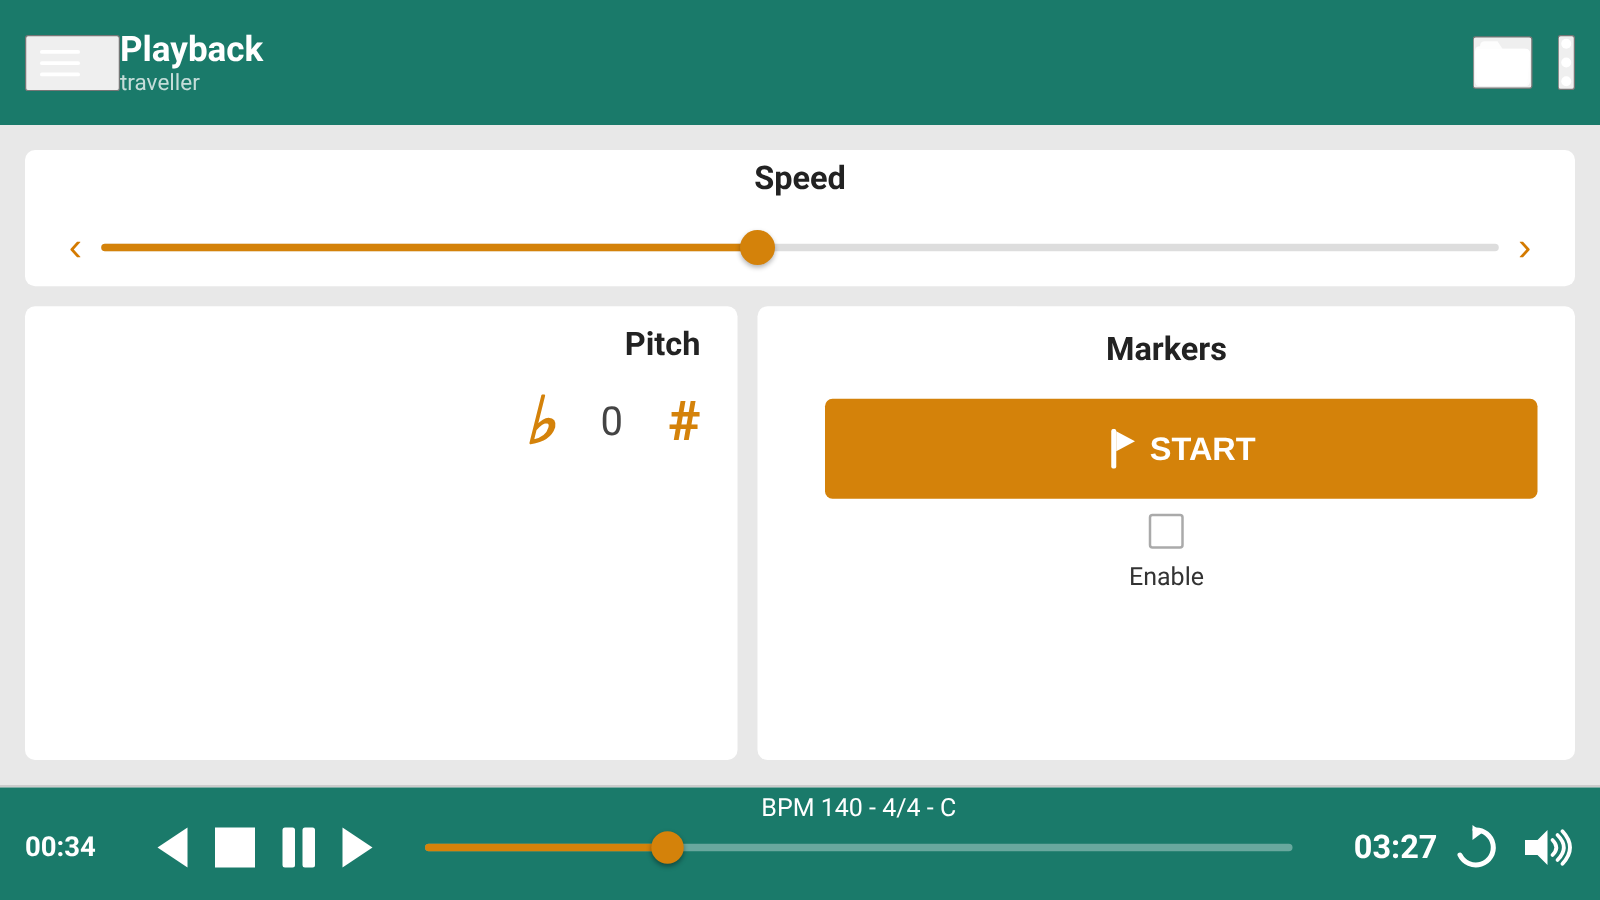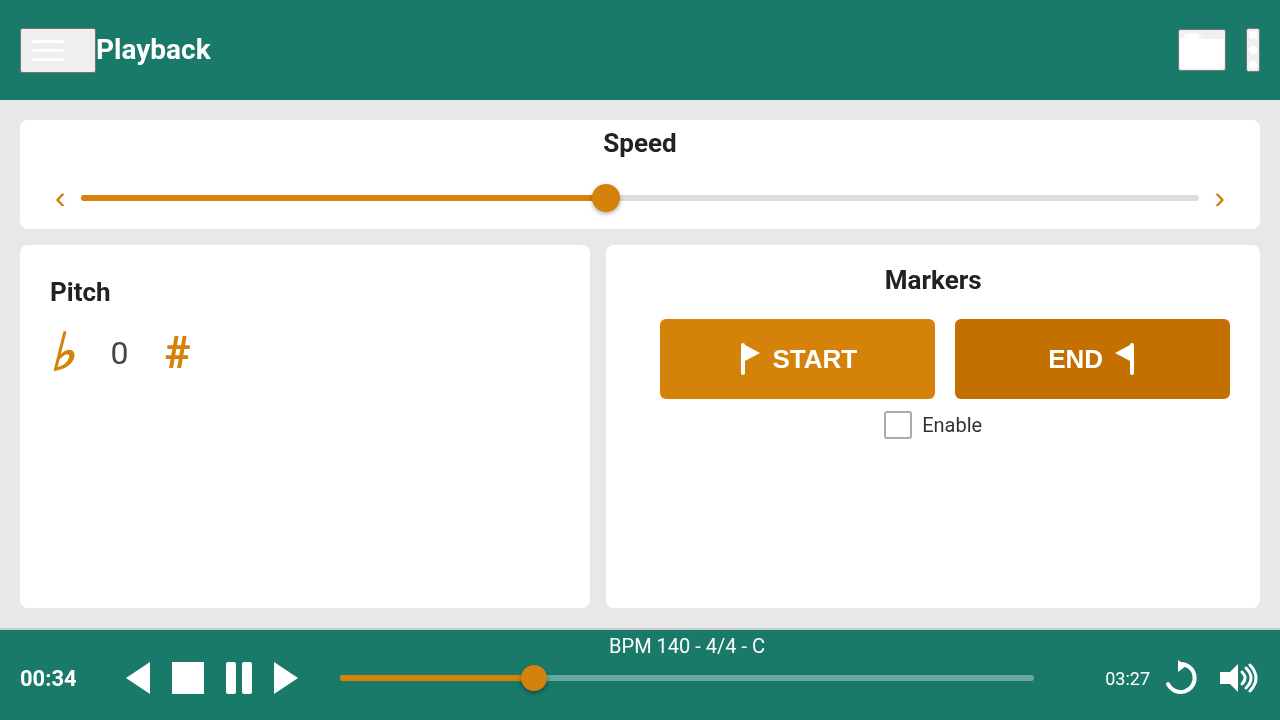--- a/index.html
+++ b/index.html
@@ -133,24 +133,24 @@
     #cards-row {
       display: flex;
       gap: 16px;
       flex: 1;
     }
 
     
     #pitch-card {
       background: white;
       border-radius: 8px;
-      padding: 32px 30px;
+      padding: 16px 30px;
       display: flex;
       flex-direction: column;
-      align-items: flex-start;
+      align-items: flex-end;
       flex: 0 0 46%;
     }
     #pitch-title {
       font-size: 26px;
       font-weight: bold;
       color: #222;
       margin-bottom: 20px;
     }
     #pitch-controls {
       display: flex;
@@ -219,20 +219,21 @@
     .marker-btn.end-btn {
       background: #c47000;
     }
 
     
     #enable-row {
       display: flex;
       align-items: center;
       gap: 10px;
       margin-top: 12px;
+      flex-direction: column;
     }
     #enable-checkbox {
       width: 28px;
       height: 28px;
       border: 2px solid #aaa;
       border-radius: 3px;
       background: white;
       cursor: pointer;
     }
     #enable-label {
@@ -333,22 +334,22 @@
       font-size: 20px;
       position: absolute;
       bottom: calc(50% + 20px);
       left: 50%;
       transform: translateX(-50%);
       white-space: nowrap;
     }
 
     #time-end {
       color: white;
-      font-size: 18px;
-      font-weight: normal;
+      font-size: 26px;
+      font-weight: bold;
       min-width: 80px;
       text-align: right;
     }
     #transport-right-actions {
       display: flex;
       align-items: center;
       gap: 16px;
       margin-left: 10px;
     }
     .transport-right-btn {
@@ -376,20 +377,21 @@
 <div id="header">
   <button id="menu-btn">
     <div id="menu-icon-btn">
       <span></span>
         <span></span>
         <span></span>
     </div>
   </button>
   <div id="header-title-group">
     <div id="header-title">Playback</div>
+    <div id="header-subtitle">traveller</div>
   </div>
   <div id="header-actions">
     <button class="header-icon-btn">
       <svg width="44" height="38" viewBox="0 0 44 38" fill="white" class="folder-svg">
         <path d="M4 6 Q4 2 8 2 L18 2 L22 8 L40 8 Q44 8 44 12 L44 34 Q44 38 40 38 L4 38 Q0 38 0 34 L0 10 Q0 6 4 6Z" opacity="0.85"></path>
         <path d="M2 10 L42 10 L40 36 L4 36 Z" fill="rgba(255,255,255,0.6)"></path>
         <path d="M0 12 Q0 8 4 8 L40 8 Q44 8 44 12 L42 34 Q42 38 38 38 L6 38 Q2 38 2 34Z" fill="white"></path>
       </svg>
     </button>
     <button class="header-icon-btn">
@@ -430,27 +432,20 @@
     <div id="markers-card">
       <div id="markers-title">Markers</div>
       <div id="markers-buttons">
         <button class="marker-btn start-btn">
           <svg width="22" height="32" viewBox="0 0 22 32" fill="white">
             <rect x="3" y="0" width="4" height="32" rx="2"></rect>
             <polygon points="7,2 22,10 7,18"></polygon>
           </svg>
           <span>START</span>
         </button>
-        <button class="marker-btn end-btn">
-          <span>END</span>
-          <svg width="22" height="32" viewBox="0 0 22 32" fill="white">
-            <rect x="15" y="0" width="4" height="32" rx="2"></rect>
-            <polygon points="15,2 0,10 15,18"></polygon>
-          </svg>
-        </button>
       </div>
       <div id="enable-row">
         <div id="enable-checkbox"></div>
         <div id="enable-label">Enable</div>
       </div>
     </div>
 
   </div>
 </div>
 

